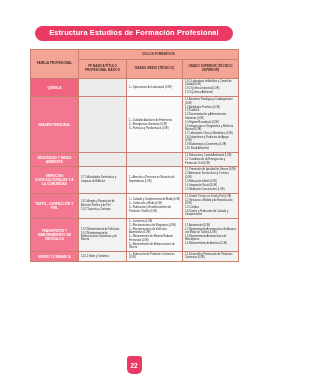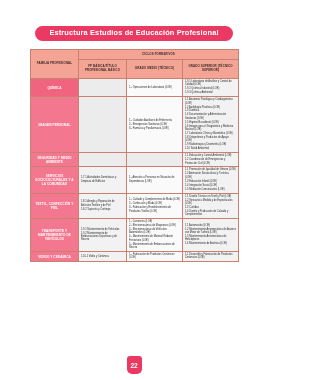--- a/index.html
+++ b/index.html
@@ -144,21 +144,21 @@
     align-items: center;
     justify-content: center;
   }
 </style>
 </head>
 <body>
 
 <div class="page">
 
   <div class="title-wrap">
-    <div class="title-pill">Estructura Estudios de Educación Profesional</div>
+    <div class="title-pill">Estructura Estudios de Formación Profesional</div>
   </div>
 
   <table class="table">
     <colgroup>
       <col class="col-fam" style="width:48px">
       <col class="col-basica">
       <col class="col-medio">
       <col class="col-sup">
     </colgroup>
     <thead>

